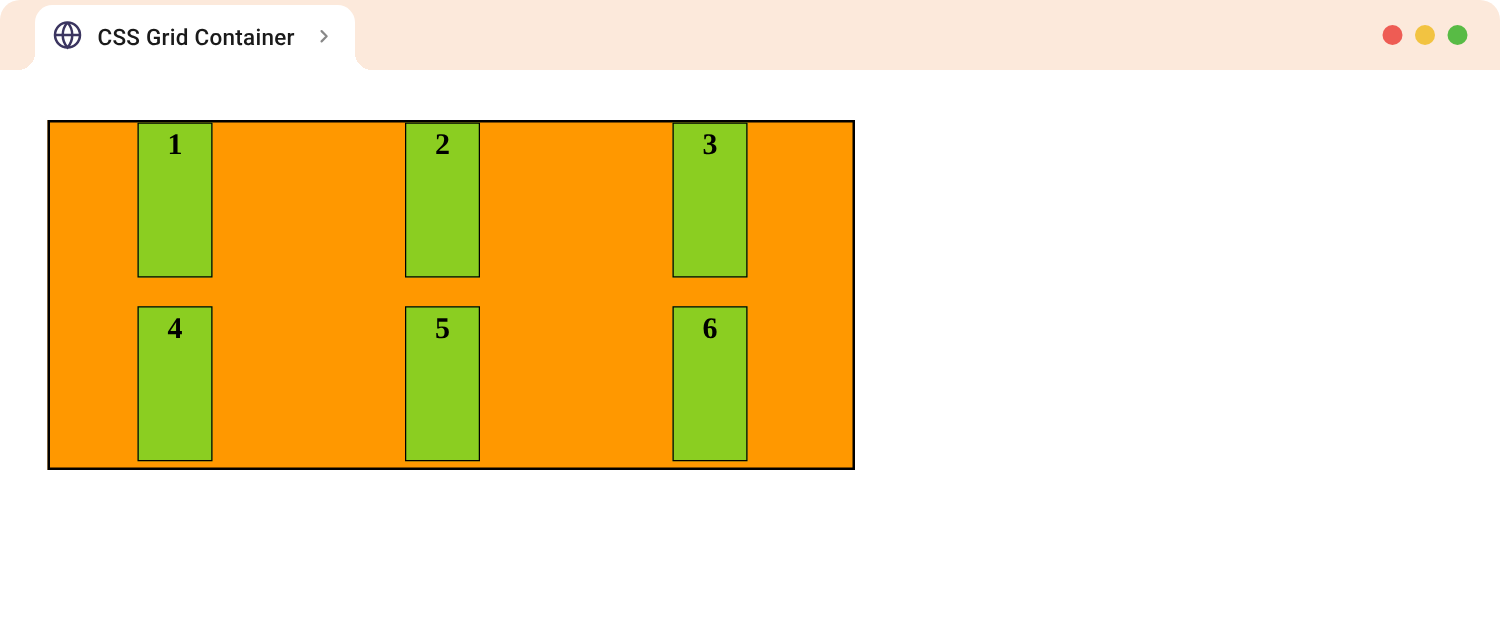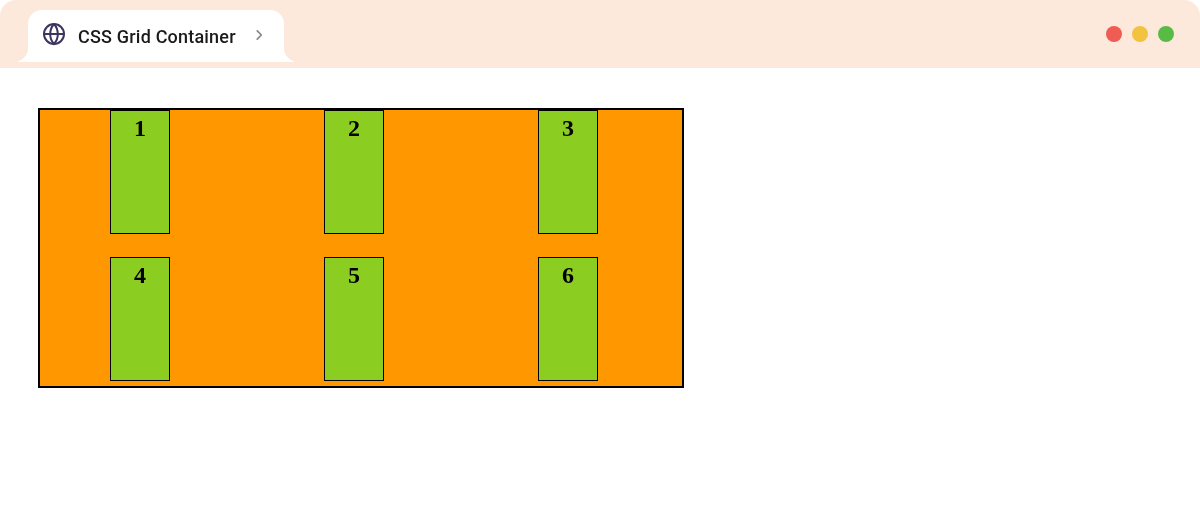--- a/index.html
+++ b/index.html
@@ -9,21 +9,21 @@
     }
     body {
       width: 1200px;
       height: 505px;
       background: #fff;
       font-family: -apple-system, BlinkMacSystemFont, "Segoe UI", Roboto, sans-serif;
       border-radius: 16px;
       overflow: hidden;
     }
     .tab-bar {
-      height: 68px;
+      height: 56px;
       background: #fce9db;
       display: flex;
       align-items: center;
       padding-left: 28px;
       padding-right: 34px;
       position: relative;
     }
     .tab {
       background: #fff;
       height: 52px;

